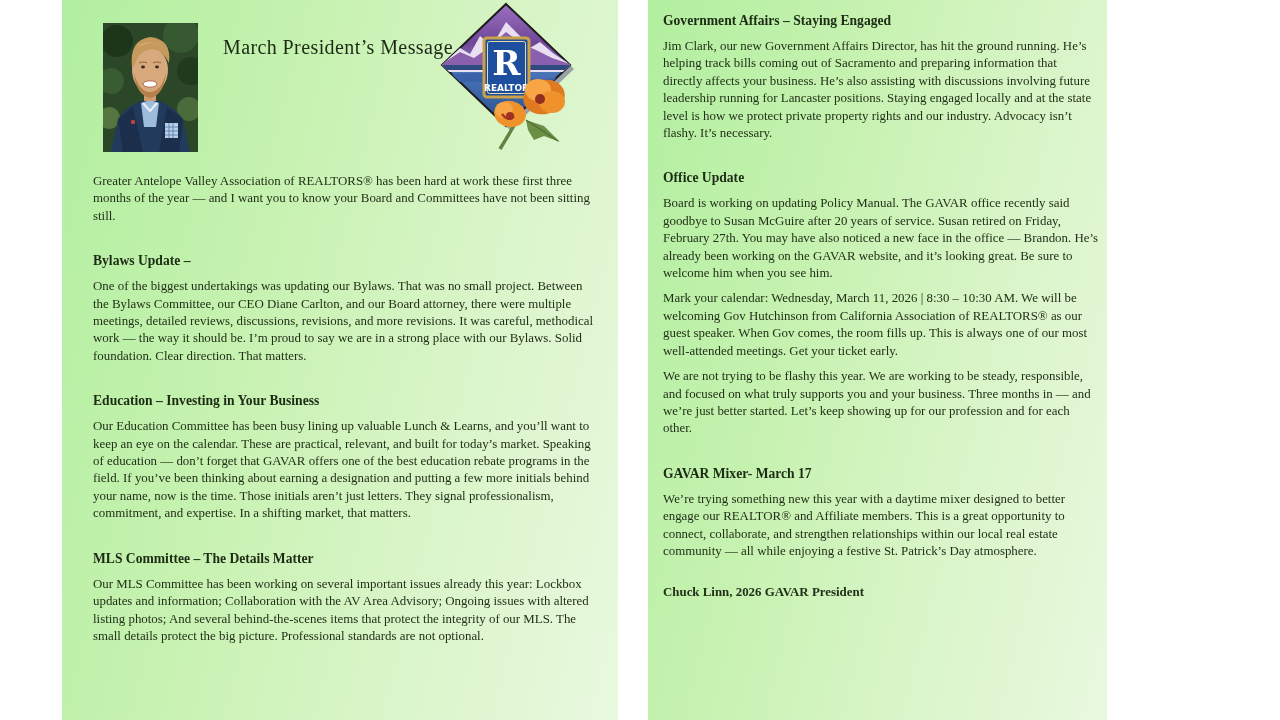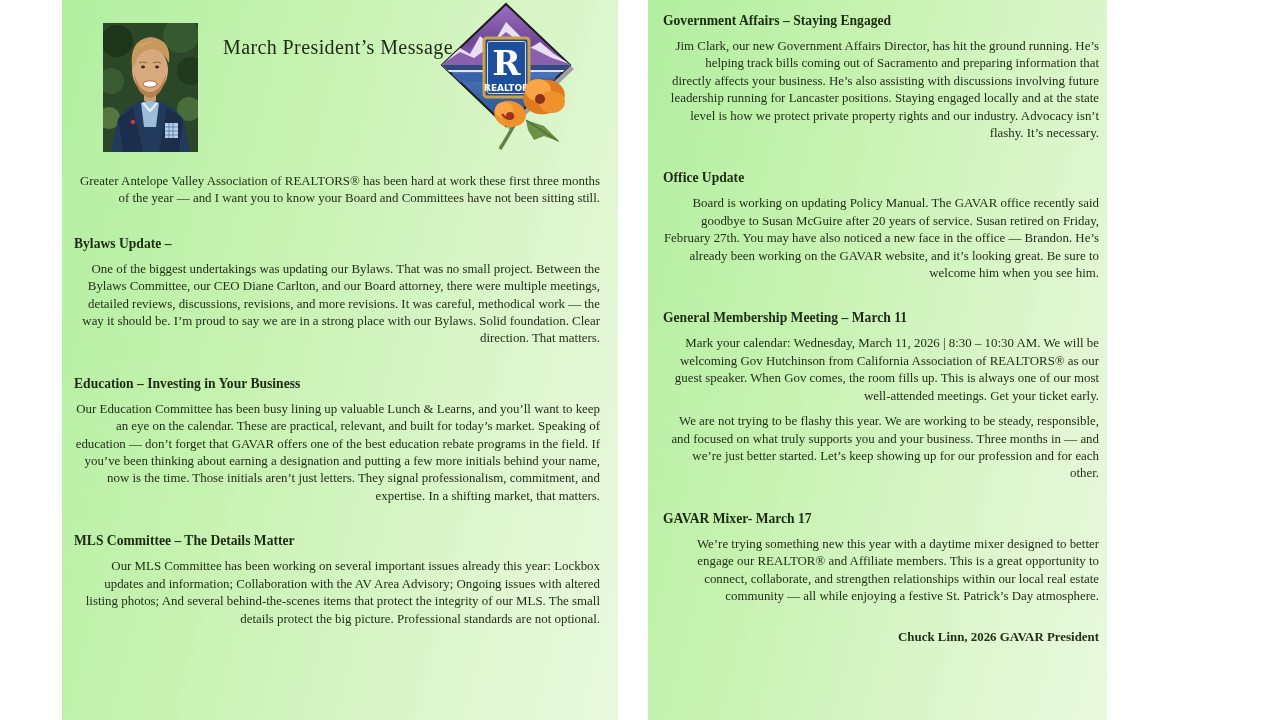--- a/index.html
+++ b/index.html
@@ -21,23 +21,23 @@
   .photo{position:absolute;left:41px;top:23px;width:95px;height:129px;display:block;}
   .title{
     position:absolute;left:161px;top:36px;margin:0;
     font-size:20px;font-weight:normal;letter-spacing:.4px;
     color:#1c2a16;white-space:nowrap;
   }
   .logo{position:absolute;left:378px;top:2px;width:136px;height:153px;display:block;}
 
   
   .textblock{color:#233019;}
-  .col-left .textblock{padding:0 18px 0 12px;font-size:12.9px;line-height:17.4px;}
+  .col-left .textblock{padding:0 18px 0 31px;font-size:12.9px;line-height:17.4px;}
   .col-right .textblock{padding:12px 8px 0 15px;font-size:12.9px;line-height:17.4px;}
-  .textblock p{margin:0 0 8px 0;white-space:pre-line;text-align:right;}
+  .textblock p{margin:0 0 8px 0;white-space:pre-line;}
   .textblock h2{
     font-size:13.6px;line-height:18px;margin:27px 0 8px 0;
     color:#1d2b14;font-weight:bold;
   }
   .col-left .intro{margin-top:13px;}
   .col-right h2.first{margin-top:0;}
   .signature{font-weight:bold;margin-top:24px !important;}
 </style>
 </head>
 <body>
@@ -138,21 +138,20 @@
 
   <section class="col col-right">
     <div class="textblock">
 
       <h2 class="first">Government Affairs – Staying Engaged</h2>
       <p>Jim Clark, our new Government Affairs Director, has hit the ground running. He’s helping track bills coming out of Sacramento and preparing information that directly affects your business. He’s also assisting with discussions involving future leadership running for Lancaster positions. Staying engaged locally and at the state level is how we protect private property rights and our industry. Advocacy isn’t flashy. It’s necessary.</p>
 
       <h2>Office Update</h2>
       <p>Board is working on updating Policy Manual. The GAVAR office recently said goodbye to Susan McGuire after 20 years of service. Susan retired on Friday, February 27th. You may have also noticed a new face in the office — Brandon. He’s already been working on the GAVAR website, and it’s looking great. Be sure to welcome him when you see him.</p>
 
-      <h2>General Membership Meeting – March 11</h2>
       <p>Mark your calendar: Wednesday, March 11, 2026 | 8:30 – 10:30 AM. We will be welcoming Gov Hutchinson from California Association of REALTORS® as our guest speaker. When Gov comes, the room fills up. This is always one of our most well-attended meetings. Get your ticket early.</p>
       <p>We are not trying to be flashy this year. We are working to be steady, responsible, and focused on what truly supports you and your business. Three months in — and we’re just better started. Let’s keep showing up for our profession and for each other.</p>
 
       <h2>GAVAR Mixer- March 17</h2>
       <p>We’re trying something new this year with a daytime mixer designed to better engage our REALTOR® and Affiliate members. This is a great opportunity to connect, collaborate, and strengthen relationships within our local real estate community — all while enjoying a festive St. Patrick’s Day atmosphere.</p>
 
       <p class="signature">Chuck Linn, 2026 GAVAR President</p>
     </div>
   </section>
 

